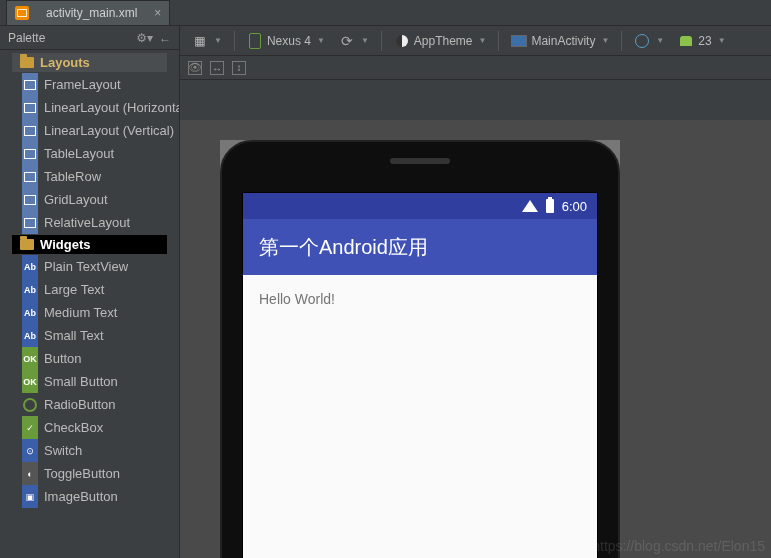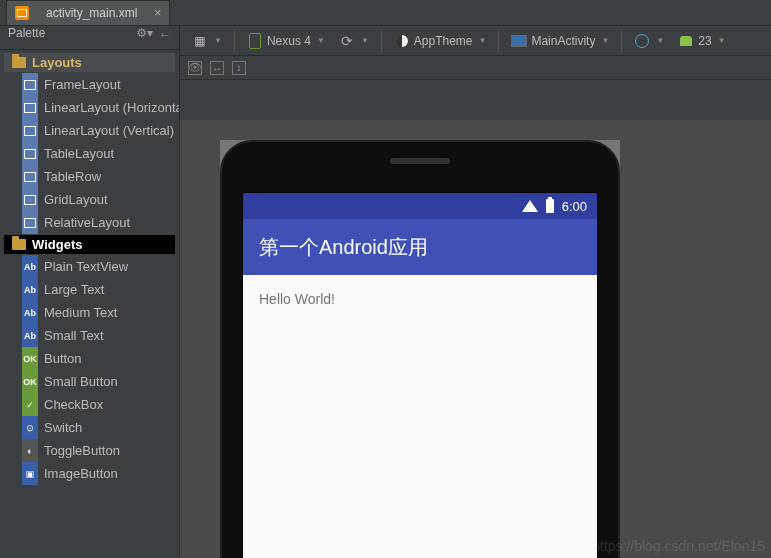--- a/index.html
+++ b/index.html
@@ -55,21 +55,21 @@
   .left {
     width: 180px;
     background: #3c3f41;
     border-right: 1px solid #2b2b2b;
     display: flex;
     flex-direction: column;
   }
   .palette-header {
     height: 24px;
     display: flex;
-    align-items: flex-start;
+    align-items: center;
     justify-content: space-between;
     padding: 0 8px;
     border-bottom: 1px solid #2b2b2b;
     font-size: 12px;
     color: #bbb;
   }
   .palette-header .tools { display:flex; gap:6px; color:#999; }
   .palette-header .tools span { cursor:pointer; }
   .tree {
     overflow-y: auto;
@@ -77,21 +77,21 @@
     padding: 2px 0;
   }
   .section {
     display: flex;
     align-items: center;
     gap: 6px;
     padding: 2px 8px;
     color: #d6b66b;
     font-weight: bold;
     background: #4a4d4f;
-    margin: 1px 4px;
+    margin: 1px 12px;
     cursor: pointer;
   }
   .section.selected { background: #000000; color:#fff; }
   .folder-icon {
     width: 14px; height: 11px;
     background: #c89c3c;
     border-radius: 1px;
     position: relative;
   }
   .folder-icon::before {
@@ -326,20 +326,24 @@
           <span class="ic ic-ab">Ab</span>
           <span>Small Text</span>
         </div>
       <div class="item">
           <span class="ic ic-ok">OK</span>
           <span>Button</span>
         </div>
       <div class="item">
           <span class="ic ic-ok">OK</span>
           <span>Small Button</span>
+        </div>
+      <div class="item">
+          <span class="ic ic-radio"></span>
+          <span>RadioButton</span>
         </div>
       <div class="item">
           <span class="ic ic-check">✓</span>
           <span>CheckBox</span>
         </div>
       <div class="item">
           <span class="ic ic-switch">⊙</span>
           <span>Switch</span>
         </div>
       <div class="item">

